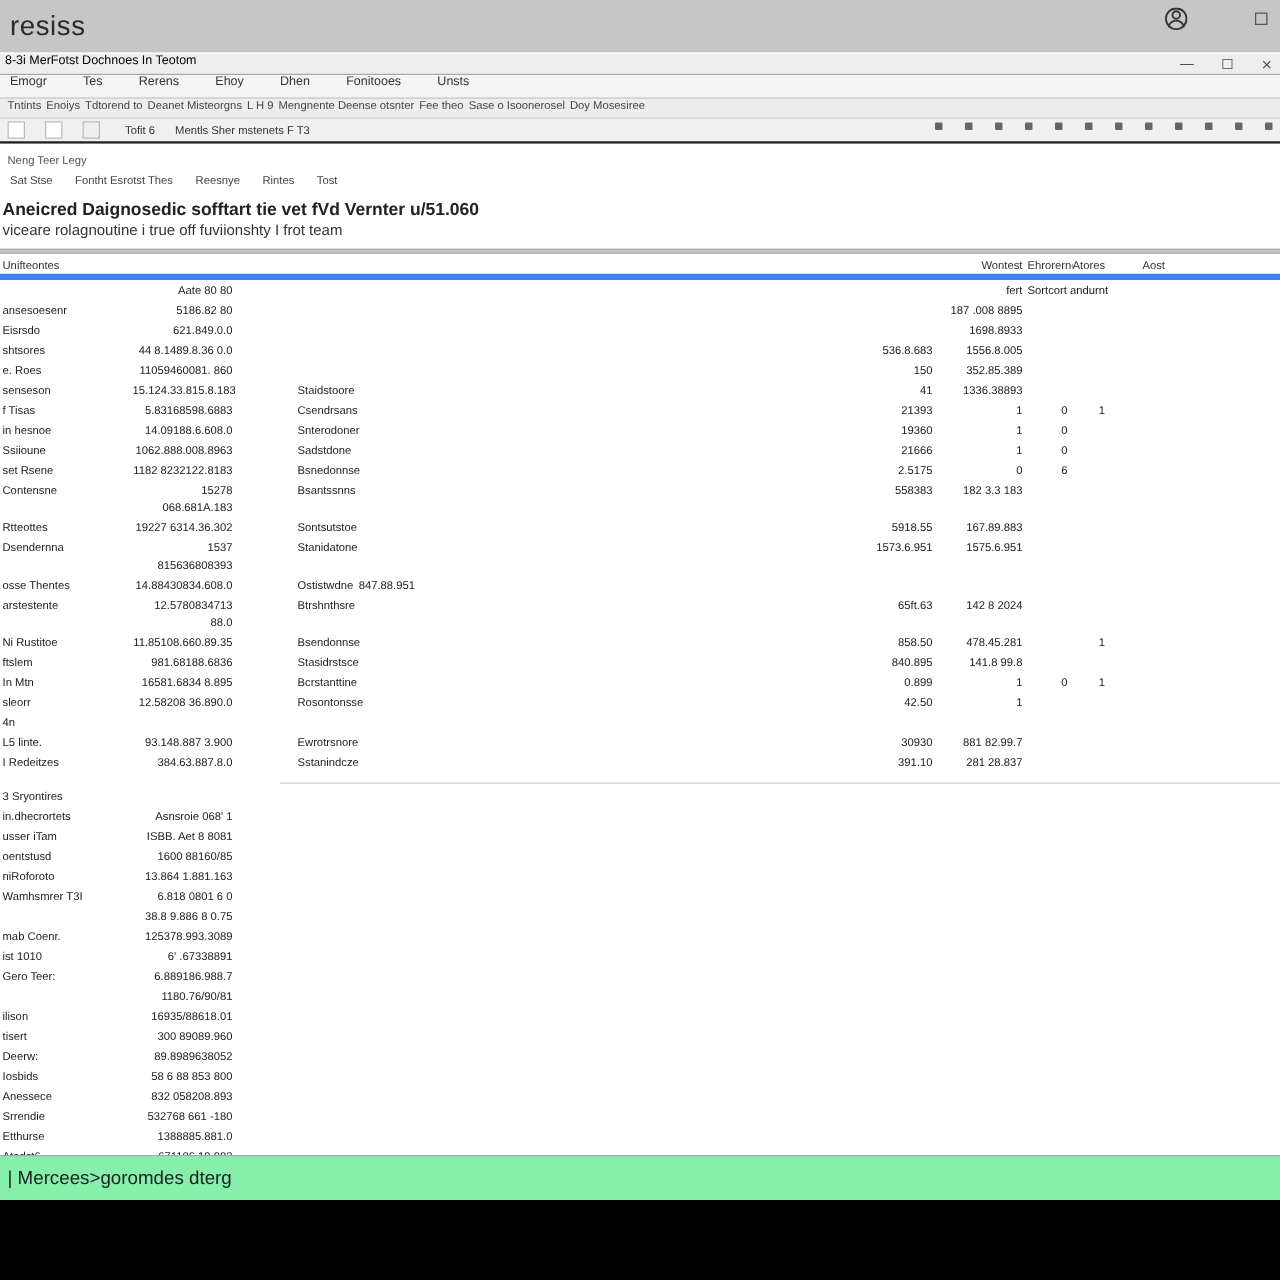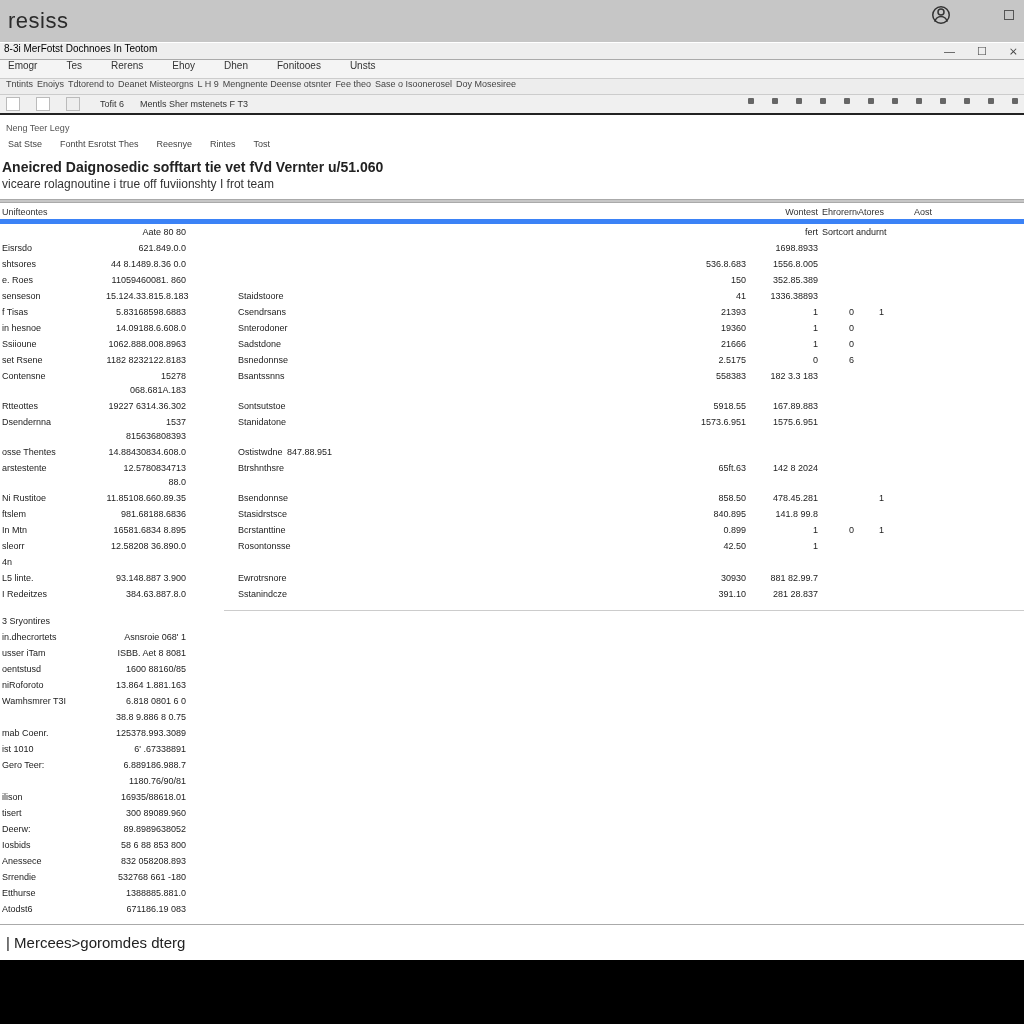--- a/index.html
+++ b/index.html
@@ -36,21 +36,21 @@
   .tbl-body { font-size: 9px; color: #222; }
   .tot-row, .row { display: flex; padding: 1px 6px 1px 2px; line-height: 14px; }
   .tot-row { font-size: 9px; }
   .row .c, .tot-row .c, .tbl-head .col { padding-right: 4px; }
   .c1 { width: 104px; } .c2 { width: 84px; text-align: right; } .c3 { width: 74px; text-align: left; padding-left: 48px; }
   .c4 { width: 486px; text-align: right; } .c5 { width: 72px; text-align: right; }
   .c6 { width: 36px; text-align: right; } .c7 { width: 30px; text-align: right; }
   .c8 { width: 48px; text-align: right; }
   .thin-rule { border-top: 1px solid #ccc; margin: 2px 0 2px 224px; }
   
-  .status { height: 36px; background: #ffffff; border-top: 1px solid #aaa; display: flex; align-items: center; padding-left: 6px; font-size: 15px; color: #222; }
+  .status { height: 36px; background: #86efac; border-top: 1px solid #aaa; display: flex; align-items: center; padding-left: 6px; font-size: 15px; color: #222; }
   .black { height: 64px; background: #000; }
 </style>
 </head>
 <body>
 
 <div class="screen">
 
   <div class="banner">
     <span class="banner-title">resiss</span>
     <div class="banner-right">
@@ -146,20 +146,30 @@
 
     <div class="tbl-body" id="tbody-a">
       <div class="tot-row">
         <div class="c c1"></div>
         <div class="c c2">Aate 80 80</div>
         <div class="c c3"></div>
         <div class="c c4"></div>
         <div class="c c5">fert</div>
         <div class="c c6" style="width:108px;text-align:left">Sortcort andurnt</div>
       </div>
+    <div class="row">
+          <div class="c c1">ansesoesenr</div>
+          <div class="c c2">5186.82 80</div>
+          <div class="c c3"></div>
+          <div class="c c4"></div>
+          <div class="c c5">187 .008 8895</div>
+          <div class="c c6"></div>
+          <div class="c c7"></div>
+          <div class="c c8"></div>
+        </div>
         <div class="row">
           <div class="c c1">Eisrsdo</div>
           <div class="c c2">621.849.0.0</div>
           <div class="c c3"></div>
           <div class="c c4"></div>
           <div class="c c5">1698.8933</div>
           <div class="c c6"></div>
           <div class="c c7"></div>
           <div class="c c8"></div>
         </div>

